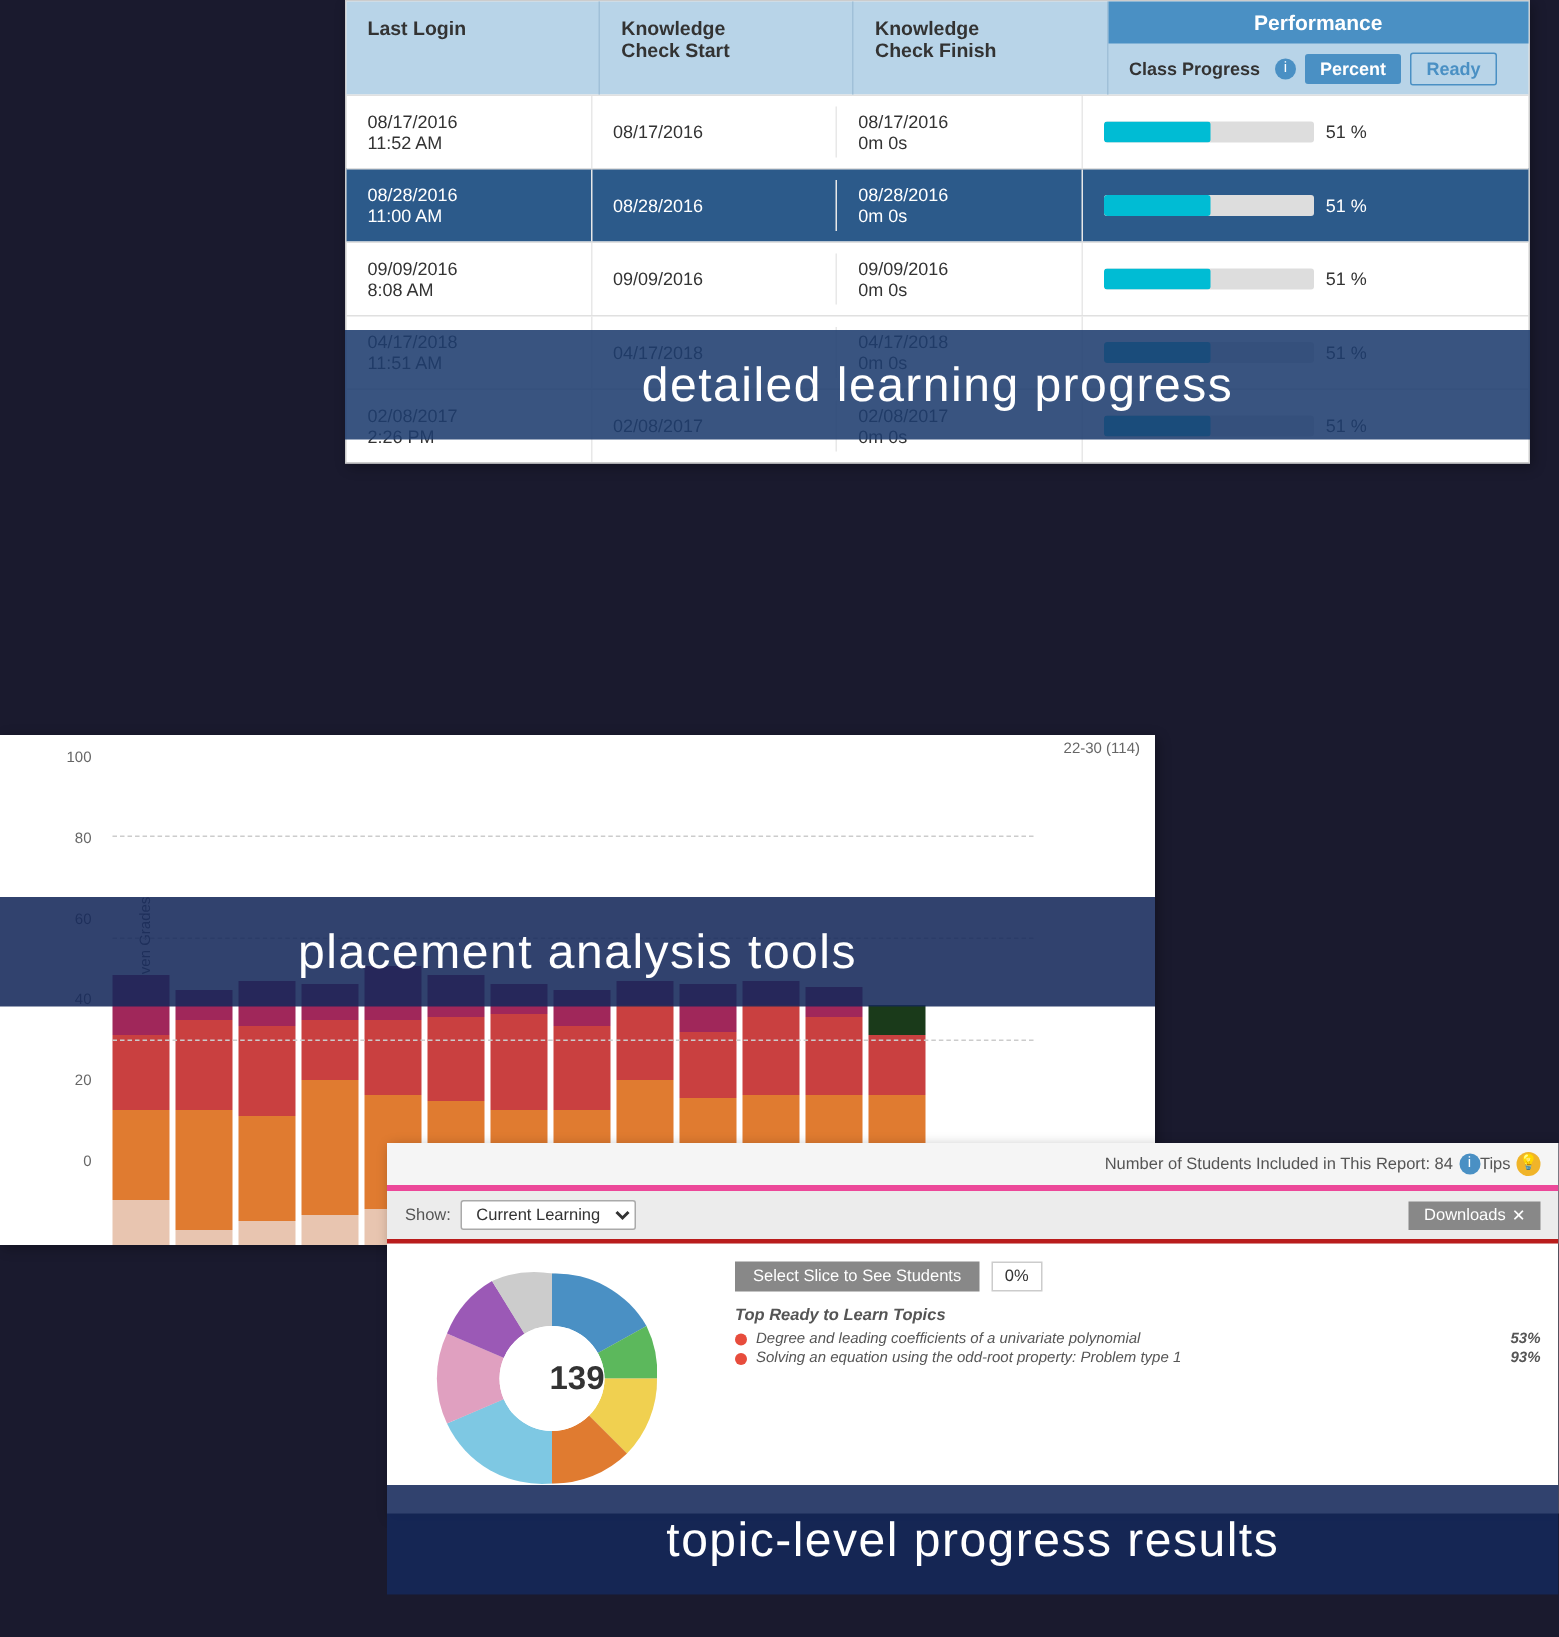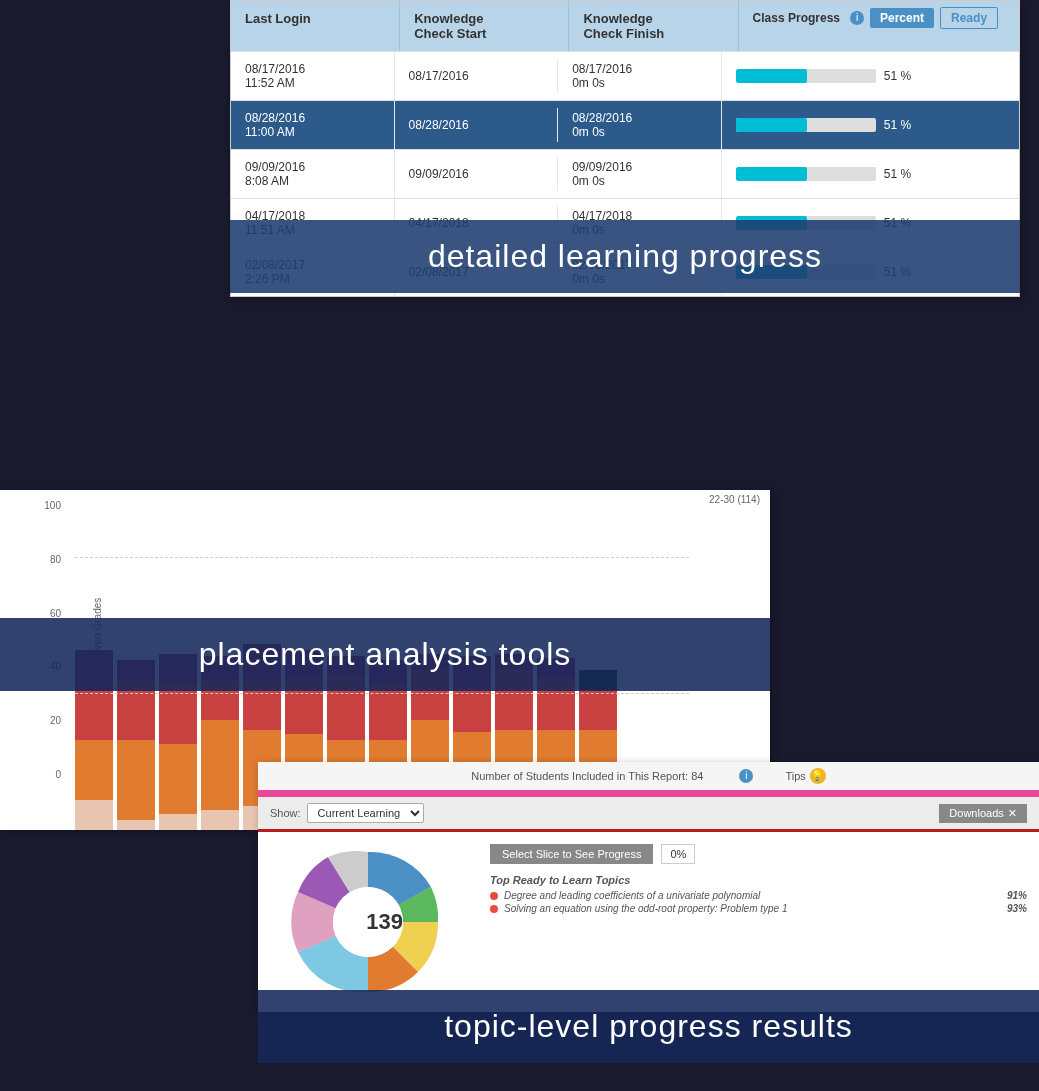--- a/index.html
+++ b/index.html
@@ -173,21 +173,21 @@
       display: flex;
       height: 100%;
     }
     .y-tick {
       font-size: 10px;
       color: #666;
       text-align: right;
     }
     .overlay-text-2 {
       position: absolute;
-      top: 618px;
+      top: 598px;
       left: 0;
       width: 770px;
       background: rgba(20, 40, 90, 0.88);
       color: white;
       font-size: 32px;
       font-weight: 300;
       text-align: center;
       padding: 18px 0;
       z-index: 10;
       letter-spacing: 1px;
@@ -199,28 +199,27 @@
       top: 762px;
       left: 258px;
       width: 781px;
       background: white;
       box-shadow: 2px 2px 8px rgba(0,0,0,0.3);
       z-index: 3;
       padding: 0;
     }
     .topics-header {
       display: flex;
-      justify-content: center;
+      justify-content: flex-end;
       align-items: center;
       padding: 6px 12px;
       background: #f5f5f5;
-      border-bottom: 7px solid #ec4899;
+      border-bottom: 4px solid #ec4899;
       font-size: 11px;
       color: #555;
-      gap: 32px;
     }
     .topics-row2 {
       display: flex;
       justify-content: space-between;
       align-items: center;
       padding: 6px 12px;
       background: #ececec;
       border-bottom: 3px solid #b91c1c;
     }
     .show-dropdown {
@@ -395,20 +394,23 @@
     <div class="header-cell">
       <span>Last Login</span>
     </div>
     <div class="header-cell">
       <span>Knowledge<br>Check Start</span>
     </div>
     <div class="header-cell">
       <span>Knowledge<br>Check Finish</span>
     </div>
     <div class="perf-col">
+      <div class="perf-top">
+        <span>Performance</span>
+      </div>
       <div class="perf-bottom">
         <span class="perf-label">Class Progress</span>
         <span class="info-icon">i</span>
         <button class="btn-percent">Percent</button>
         <button class="btn-topics">Ready</button>
       </div>
     </div>
   </div>
 
   <div class="data-row">
@@ -661,29 +663,29 @@
           <circle cx="80" cy="80" r="35" fill="white"></circle>
         </svg>
         <div class="pie-center">
           <span>139</span>
         </div>
       </div>
     </div>
 
     <div class="topics-info">
       <div class="select-slice-row">
-        <button class="select-slice-btn">Select Slice to See Progress</button>
+        <button class="select-slice-btn">Select Slice to See Students</button>
         <span class="pct-box">0%</span>
       </div>
       <div class="top-ready-section">
         <div class="top-ready-title">Top Ready to Learn Topics</div>
         <div class="topic-item">
           <span class="topic-dot"></span>
           <span>Degree and leading coefficients of a univariate polynomial</span>
-          <span class="topic-pct">91%</span>
+          <span class="topic-pct">53%</span>
         </div>
         <div class="topic-item">
           <span class="topic-dot"></span>
           <span>Solving an equation using the odd-root property: Problem type 1</span>
           <span class="topic-pct">93%</span>
         </div>
       </div>
     </div>
   </div>
 </div>

